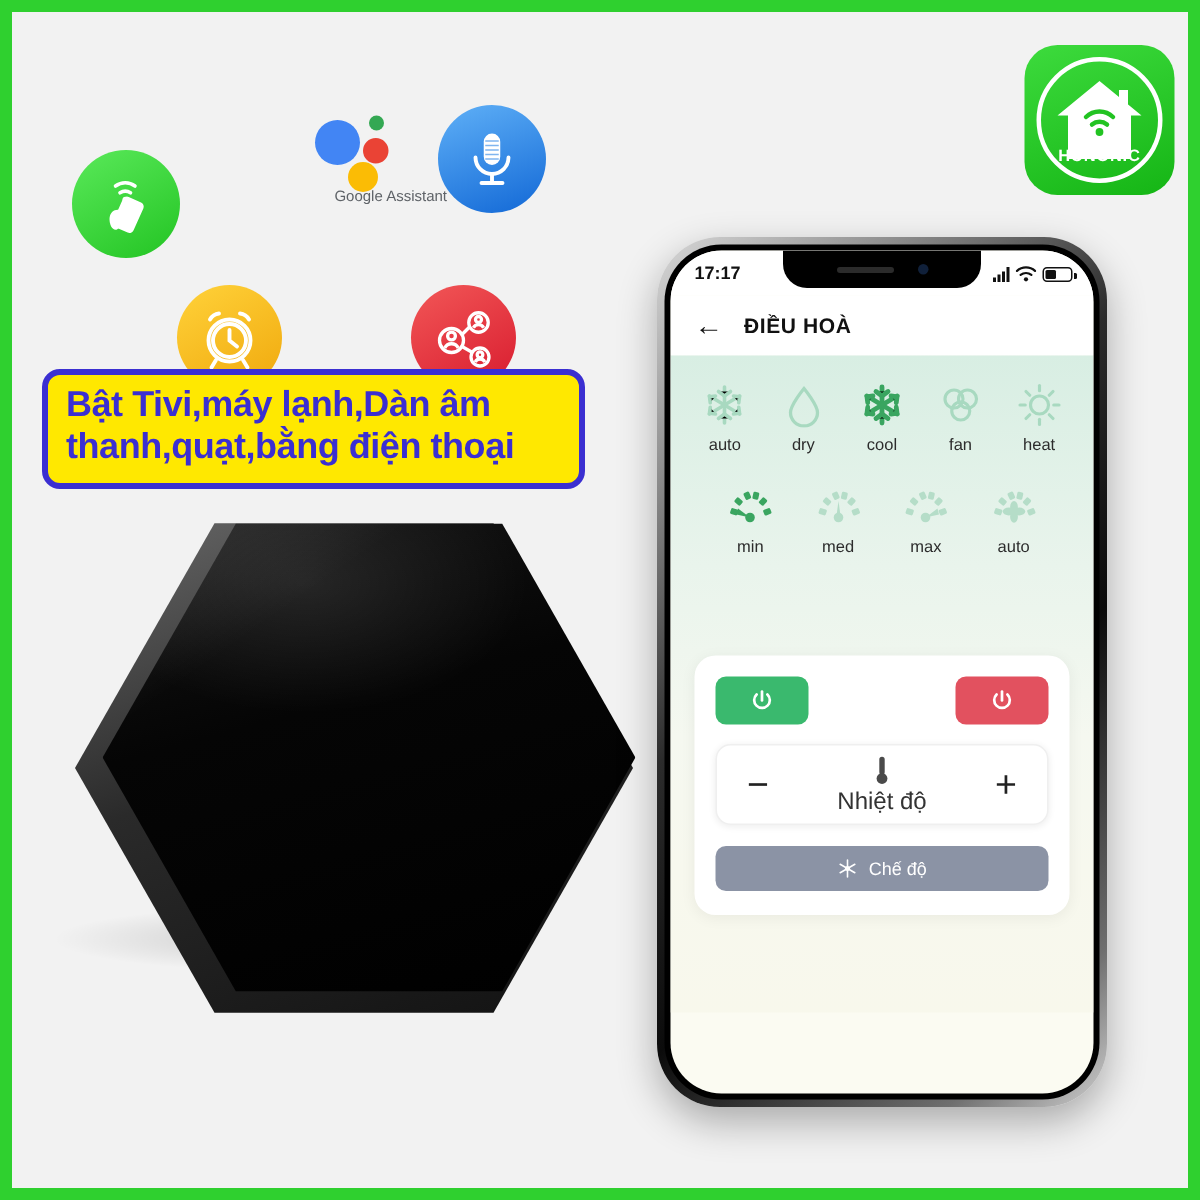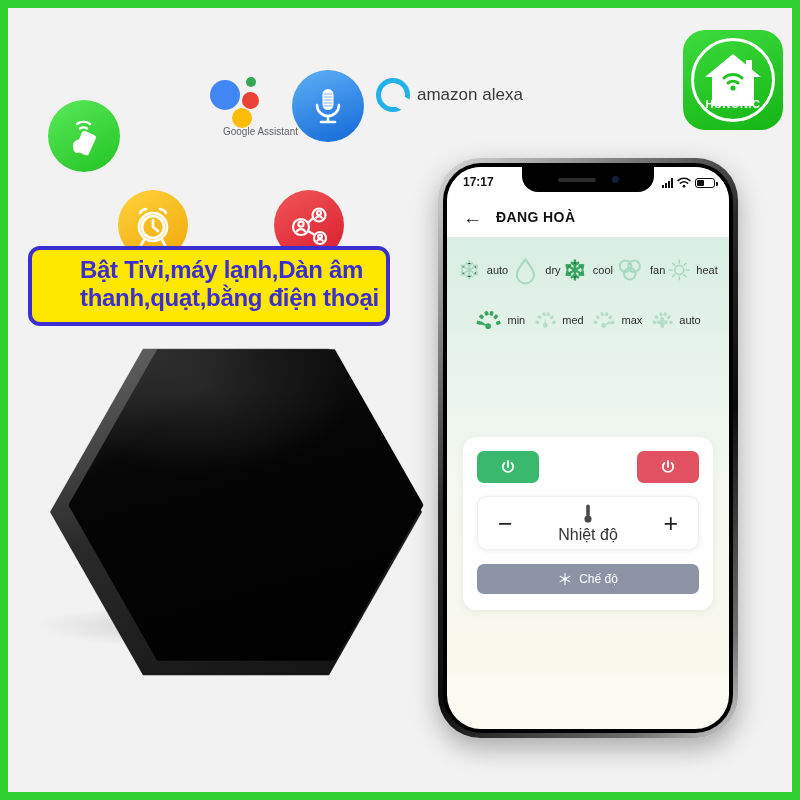--- a/index.html
+++ b/index.html
@@ -82,21 +82,21 @@
   
   .promo {
     position: absolute; left: 20px; top: 238px; width: 362px;
     background: #ffe800;
     border: 4px solid #3b2fd1;
     border-radius: 12px;
     padding: 6px 12px 9px 12px;
   }
   .promo-line {
     color: #3b2fd1; font-weight: 700; font-size: 24px; line-height: 1.18;
-    letter-spacing: -.3px; white-space: nowrap; margin-left: 36px;
+    letter-spacing: -.3px; white-space: nowrap;
   }
 
   
   .device { position: absolute; left: 42px; top: 334px; width: 372px; height: 340px; }
   .hex-base, .hex-top {
     position: absolute; left: 0; top: 0; width: 100%; height: 100%;
     clip-path: polygon(25% 2%, 75% 2%, 100% 50%, 75% 98%, 25% 98%, 0% 50%);
   }
   .hex-base { background: linear-gradient(160deg, #6a6a6a 0%, #2a2a2a 45%, #111 100%); }
   .hex-top {
@@ -180,21 +180,21 @@
 
   .body-area {
     position: relative;
     height: calc(100% - 124px);
     background: linear-gradient(180deg, #d8eee3 0%, #e9f4ec 32%, #f5f8f0 58%, #f7f8ee 78%, #f8f8ec 100%);
     padding: 14px 10px 0 10px;
   }
 
   .mode-grid { display:flex; justify-content: space-around; margin-top: 4px; }
   .speed-grid { display:flex; justify-content: space-around; margin-top: 20px; padding: 0 14px; }
-  .cell { display:flex; flex-direction:row; align-items:center; gap: 6px; width: 50px; justify-content: space-between; }
+  .cell { display:flex; flex-direction:column; align-items:center; gap: 6px; width: 50px; justify-content: space-between; }
   .cell-label { font-size: 11px; color:#2c2c2c; }
   .gi { width: 30px; height: 30px; display:block; }
 
   .control-card {
     position: absolute; left: 16px; right: 16px; top: 200px;
     background:#fff; border-radius: 14px;
     padding: 14px 14px 16px 14px;
     box-shadow: 0 2px 10px rgba(0,0,0,.06);
   }
   .power-row { display:flex; justify-content: space-between; }
@@ -311,24 +311,20 @@
           <path d="M12.5 14 H21.5"></path>
             <path d="M12.5 17 H21.5"></path>
           <path d="M12.5 20 H21.5"></path>
         </g>
         <path d="M6 19 a11 11 0 0 0 22 0" fill="none" stroke="#fff" stroke-width="2.6" stroke-linecap="round"></path>
         <path d="M17 30 L17 35" stroke="#fff" stroke-width="2.6" stroke-linecap="round"></path>
         <path d="M10 36 L24 36" stroke="#fff" stroke-width="2.6" stroke-linecap="round"></path>
       </svg>
     </div>
 
-    <div class="alexa">
-      <div class="alexa-mark"></div>
-      <div class="alexa-label">amazon alexa</div>
-    </div>
   </div>
 
   <div class="promo">
     <div class="promo-line">Bật Tivi,máy lạnh,Dàn âm</div>
     <div class="promo-line">thanh,quạt,bằng điện thoại</div>
   </div>
 
   <div class="device-shadow"></div>
   <div class="device">
     <div class="hex-base"></div>
@@ -362,21 +358,21 @@
               <circle cx="7" cy="9.2" r="1.4" fill="#111"></circle>
             </svg>
             <span class="batt">
                 <i></i>
               </span>
           </div>
         </div>
 
         <div class="appbar">
           <span class="back-arrow">←</span>
-          <span class="appbar-title">ĐANG HOÀ</span>
+          <span class="appbar-title">ĐIỀU HOÀ</span>
         </div>
 
 
         <div class="body-area">
 
           <div class="mode-grid">
 
             <div class="cell">
               <svg class="gi" viewBox="0 0 30 30">
                 <g stroke="#a8d9c0" stroke-width="2.4" stroke-linecap="round">

